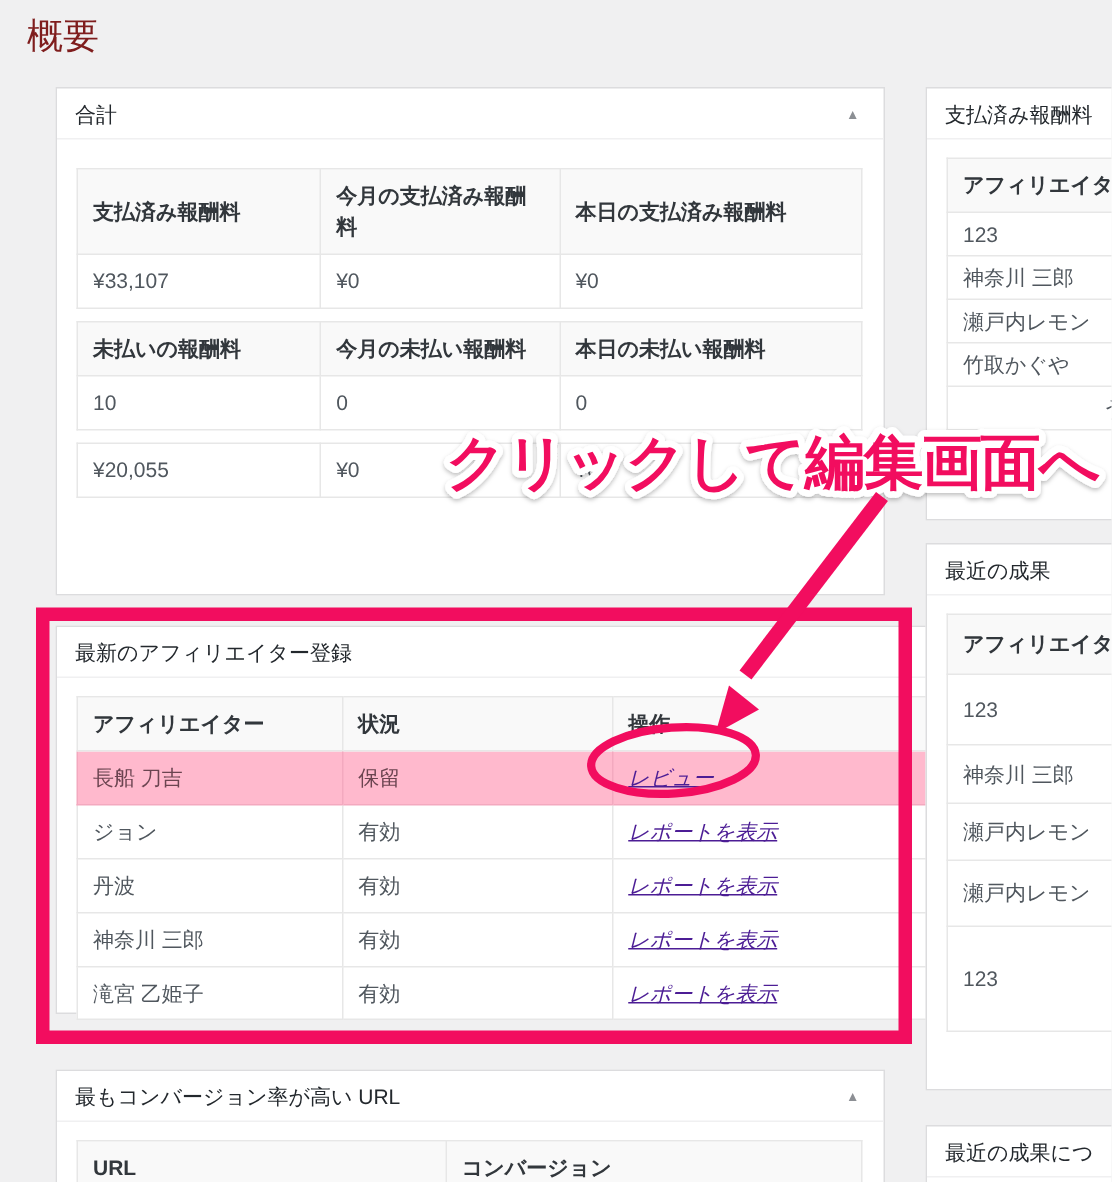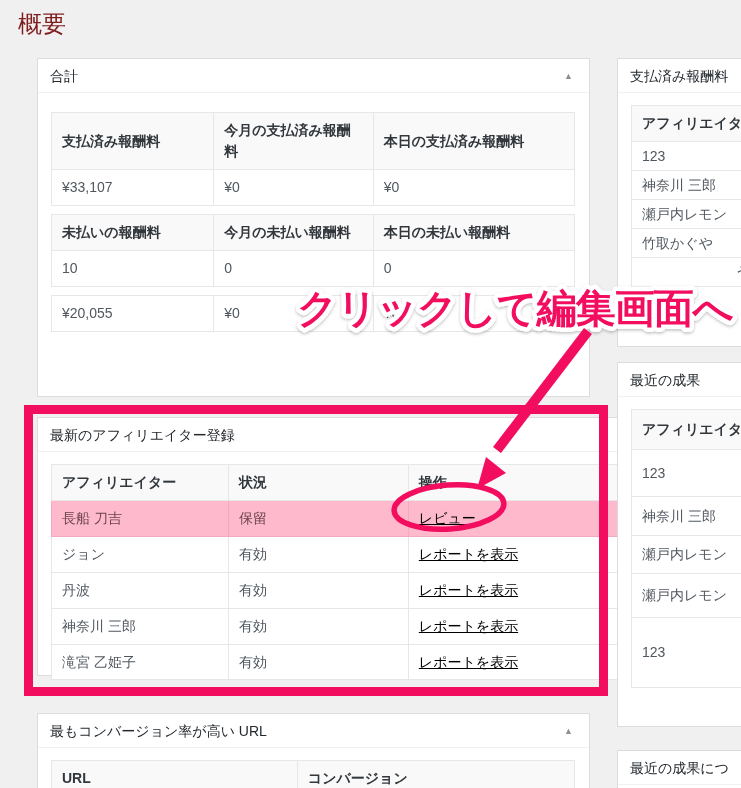--- a/index.html
+++ b/index.html
@@ -41,21 +41,21 @@
   }
   .mini-table{margin-top:8px;}
   .mini-table:first-child{margin-top:7px;}
   #panel-totals{left:37px;top:58px;width:553px;height:339px;}
   #panel-totals col.c1{width:31%;} #panel-totals col.c2{width:30.5%;} #panel-totals col.c3{width:38.5%;}
 
   #panel-latest{left:37px;top:417px;width:640px;height:259px;}
   #panel-latest col.c1{width:29%;} #panel-latest col.c2{width:29.5%;} #panel-latest col.c3{width:41.5%;}
   #panel-latest td{padding:8px 10px;}
   tr.highlight td{background:#ffb9cd;border-color:#f3a9bf;color:#6b4450;}
-  a.wp-link{color:#000000;text-decoration:underline;cursor:pointer;}
+  a.wp-link{color:#4c1d95;text-decoration:underline;cursor:pointer;font-style:italic;}
 
   #panel-urls{left:37px;top:713px;width:553px;height:110px;}
   #panel-urls col.c1{width:47%;} #panel-urls col.c2{width:53%;}
 
   #panel-valuable{left:617px;top:58px;width:210px;height:289px;}
   #panel-valuable .inside table{table-layout:auto;}
   #panel-valuable th{width:92px;}
   #panel-valuable td{padding:4px 10px;height:20px;}
   #panel-valuable td.frag{padding-left:103px;white-space:nowrap;}
 

